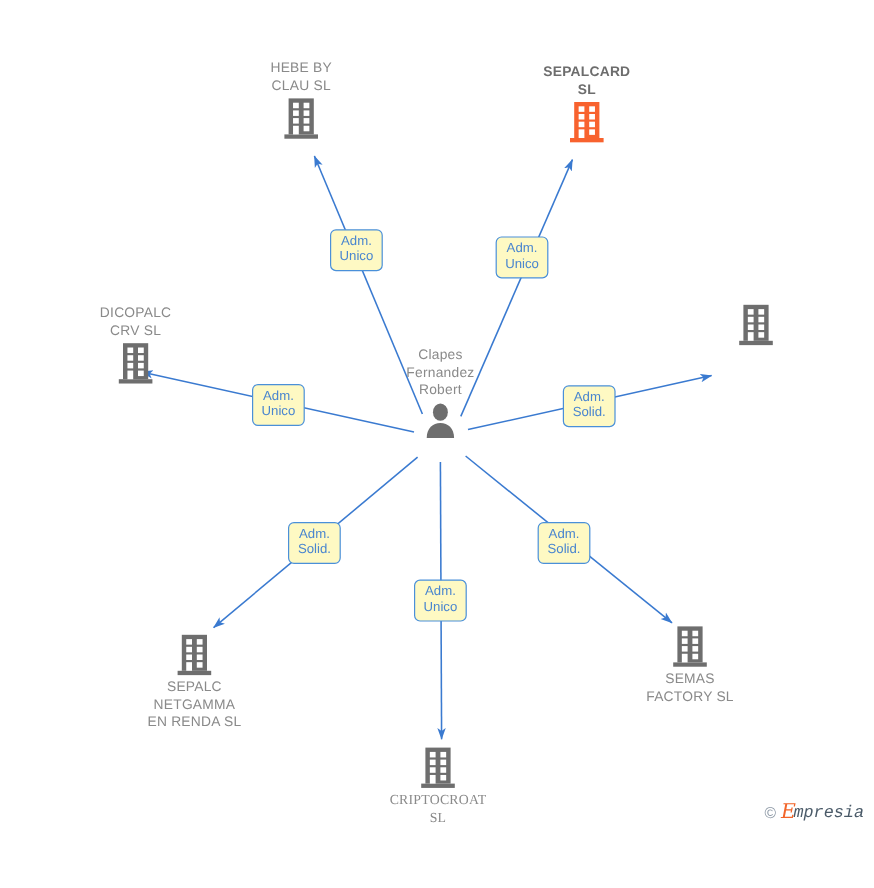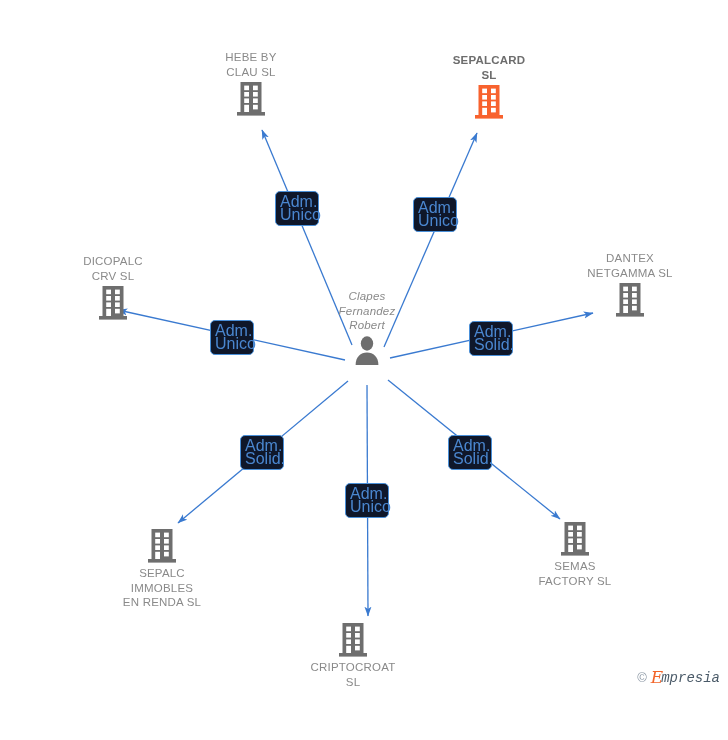--- a/index.html
+++ b/index.html
@@ -48,27 +48,27 @@
   .node-icon {
     display: block;
     margin: 2px auto 0 auto;
   }
   .node.below .node-icon {
     margin: 0 auto 2px auto;
   }
   .edge-label {
     position: absolute;
     box-sizing: border-box;
-    background: #0f172a;
+    background: #fef9c3;
     border: 1px solid #4a90d9;
     border-radius: 5px;
     color: #4a86cf;
-    font-size: 16px;
+    font-size: 11px;
     line-height: 13px;
-    text-align: right;
+    text-align: center;
     padding: 3px 4px 4px 4px;
     white-space: pre-line;
     z-index: 4;
     width: 44px;
     margin-left: -22px;
     margin-top: -17px;
   }
   #watermark {
     position: absolute;
     right: 8px;
@@ -165,22 +165,20 @@
           <rect x="17" width="4.8" fill="#ffffff" y="4.6" height="4.6"></rect>
           <rect x="8.2" width="4.8" fill="#ffffff" y="11" height="4.6"></rect>
           <rect x="17" width="4.8" fill="#ffffff" y="11" height="4.6"></rect>
           <rect x="8.2" width="4.8" fill="#ffffff" y="17.4" height="4.6"></rect>
           <rect x="17" width="4.8" fill="#ffffff" y="17.4" height="4.6"></rect>
           <rect x="8.2" width="4.8" fill="#ffffff" y="23.8" height="7.2"></rect>
           <rect x="17" width="4.8" fill="#ffffff" y="23.8" height="4.6"></rect>
         </svg>
       </div>
       <div class="node" style="left: 630px; top: 251px;">
-        <div class="node-label">DANTEX
-NETGAMMA SL</div>
         <svg width="30" height="36" viewBox="0 0 30 36" class="node-icon">
           <rect x="4.5" y="1" width="21" height="30" fill="#6e6e6e"></rect>
           <rect x="1" y="31" width="28" height="3.6" fill="#6e6e6e"></rect>
           <rect x="8.2" width="4.8" fill="#ffffff" y="4.6" height="4.6"></rect>
           <rect x="17" width="4.8" fill="#ffffff" y="4.6" height="4.6"></rect>
           <rect x="8.2" width="4.8" fill="#ffffff" y="11" height="4.6"></rect>
           <rect x="17" width="4.8" fill="#ffffff" y="11" height="4.6"></rect>
           <rect x="8.2" width="4.8" fill="#ffffff" y="17.4" height="4.6"></rect>
           <rect x="17" width="4.8" fill="#ffffff" y="17.4" height="4.6"></rect>
           <rect x="8.2" width="4.8" fill="#ffffff" y="23.8" height="7.2"></rect>
@@ -194,24 +192,24 @@
           <rect x="8.2" width="4.8" fill="#ffffff" y="4.6" height="4.6"></rect>
           <rect x="17" width="4.8" fill="#ffffff" y="4.6" height="4.6"></rect>
           <rect x="8.2" width="4.8" fill="#ffffff" y="11" height="4.6"></rect>
           <rect x="17" width="4.8" fill="#ffffff" y="11" height="4.6"></rect>
           <rect x="8.2" width="4.8" fill="#ffffff" y="17.4" height="4.6"></rect>
           <rect x="17" width="4.8" fill="#ffffff" y="17.4" height="4.6"></rect>
           <rect x="8.2" width="4.8" fill="#ffffff" y="23.8" height="7.2"></rect>
           <rect x="17" width="4.8" fill="#ffffff" y="23.8" height="4.6"></rect>
         </svg>
         <div class="node-label">SEPALC
-IMMOBLES
+NETGAMMA
 EN RENDA  SL</div>
       </div>
-      <div class="node below" style="left: 353px; top: 622px;">
+      <div class="node below" style="left: 365px; top: 622px; font-family: Liberation Serif, serif;">
         <svg width="30" height="36" viewBox="0 0 30 36" class="node-icon">
           <rect x="4.5" y="1" width="21" height="30" fill="#6e6e6e"></rect>
           <rect x="1" y="31" width="28" height="3.6" fill="#6e6e6e"></rect>
           <rect x="8.2" width="4.8" fill="#ffffff" y="4.6" height="4.6"></rect>
           <rect x="17" width="4.8" fill="#ffffff" y="4.6" height="4.6"></rect>
           <rect x="8.2" width="4.8" fill="#ffffff" y="11" height="4.6"></rect>
           <rect x="17" width="4.8" fill="#ffffff" y="11" height="4.6"></rect>
           <rect x="8.2" width="4.8" fill="#ffffff" y="17.4" height="4.6"></rect>
           <rect x="17" width="4.8" fill="#ffffff" y="17.4" height="4.6"></rect>
           <rect x="8.2" width="4.8" fill="#ffffff" y="23.8" height="7.2"></rect>
@@ -229,21 +227,21 @@
           <rect x="8.2" width="4.8" fill="#ffffff" y="11" height="4.6"></rect>
           <rect x="17" width="4.8" fill="#ffffff" y="11" height="4.6"></rect>
           <rect x="8.2" width="4.8" fill="#ffffff" y="17.4" height="4.6"></rect>
           <rect x="17" width="4.8" fill="#ffffff" y="17.4" height="4.6"></rect>
           <rect x="8.2" width="4.8" fill="#ffffff" y="23.8" height="7.2"></rect>
           <rect x="17" width="4.8" fill="#ffffff" y="23.8" height="4.6"></rect>
         </svg>
         <div class="node-label">SEMAS
 FACTORY SL</div>
       </div>
-      <div class="node" style="left: 367px; top: 289px; font-style: italic;">
+      <div class="node" style="left: 367px; top: 289px;">
         <div class="node-label">Clapes
 Fernandez
 Robert</div>
         <svg width="30" height="30" viewBox="0 0 30 30" class="node-icon">
           <ellipse cx="15" cy="8.5" rx="6.2" ry="7.2" fill="#6e6e6e"></ellipse>
           <path d="M3.6,30 C3.6,21.6 8.7,17.4 15,17.4 C21.3,17.4 26.4,21.6 26.4,30 Z" fill="#6e6e6e"></path>
         </svg>
       </div>
     </div>
   <div id="labels-layer">

